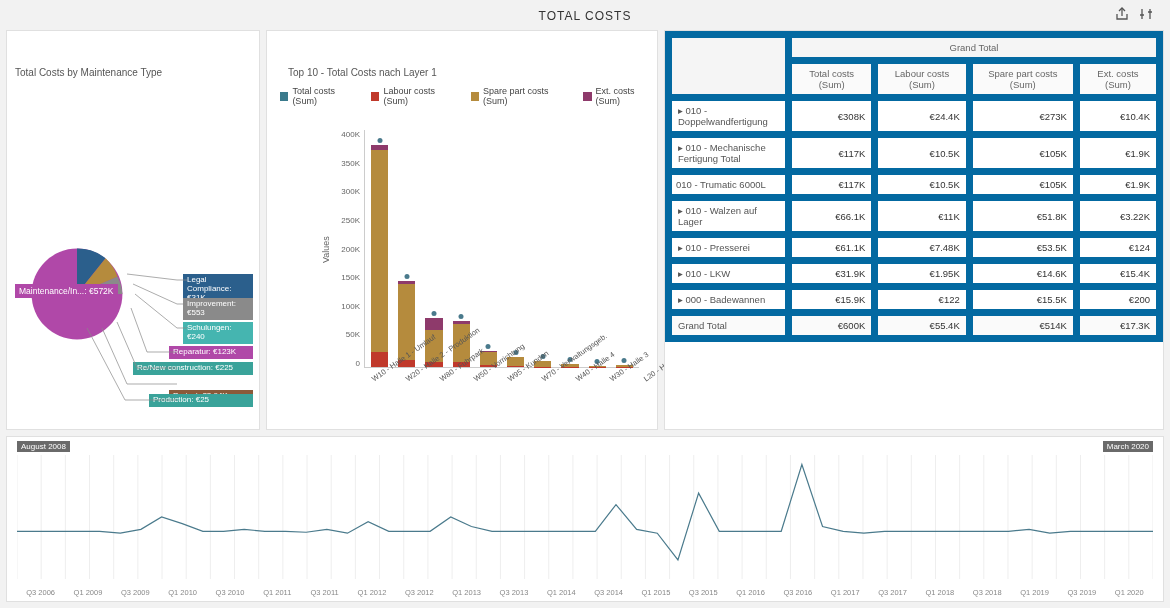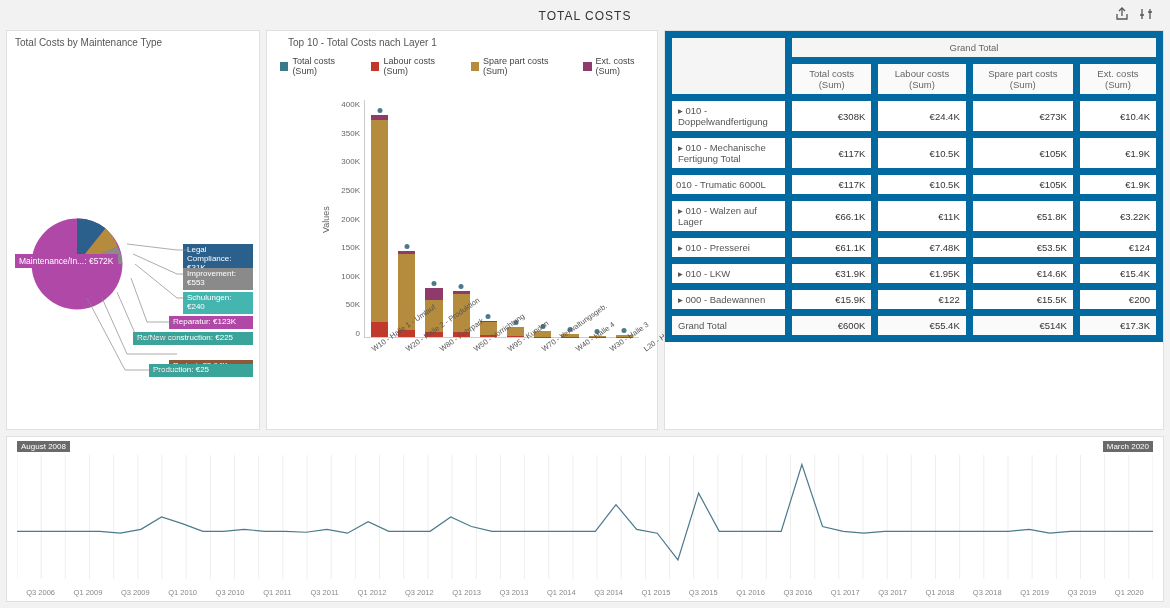--- a/index.html
+++ b/index.html
@@ -3,21 +3,21 @@
 <meta charset="utf-8">
 <style>
   * { box-sizing: border-box; margin: 0; padding: 0; font-family: "Segoe UI", Arial, sans-serif; }
   body { background:#f2f2f2; width:1170px; height:608px; overflow:hidden; }
   .page { padding:6px; }
   .header { height:20px; line-height:20px; text-align:center; font-size:12px; color:#333; letter-spacing:1px; position:relative; margin-bottom:4px; }
   .header .actions { position:absolute; right:10px; top:0; display:flex; gap:8px; }
   .icon-btn { width:16px; height:16px; cursor:pointer; color:#555; }
   .row1 { display:flex; gap:6px; height:400px; }
   .panel { background:#fff; border:1px solid #e0e0e0; position:relative; }
-  .panel-title { font-size:10px; color:#555; padding:6px 8px; }
+  .panel-title { font-size:10px; color:#555; padding:6px 8px;margin-top:30px; }
   .pie-panel { width:254px; }
   .bar-panel { width:392px;padding-left:13px; }
   .table-panel { flex:1; display:flex; flex-direction:column; }
   .timeline { background:#fff; border:1px solid #e0e0e0; margin-top:6px; height:166px; position:relative;text-decoration:underline; }
 
   
   .bar-legend { display:flex; justify-content:center; gap:14px; font-size:9px; color:#444; padding:2px 0; }
   .leg-item { display:flex; align-items:center; gap:4px; }
   .leg-sw { width:9px; height:9px; }
 

